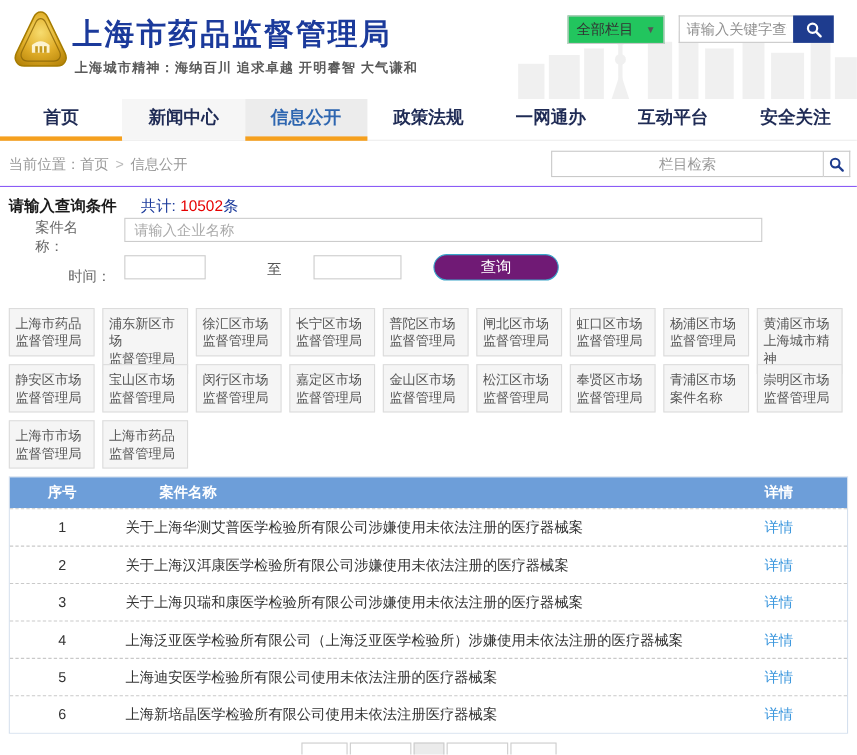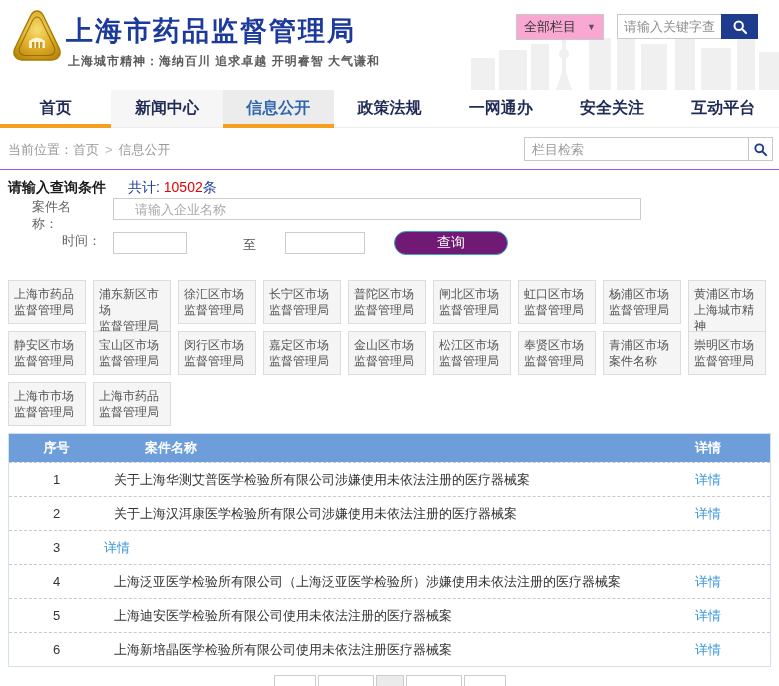--- a/index.html
+++ b/index.html
@@ -9,21 +9,21 @@
 
   
   .header { position:relative; height:90px; background:#fff; }
   .skyline { position:absolute; right:0; top:0; width:400px; height:90px; opacity:.65; }
   .logo { position:absolute; left:10px; top:8px; width:54px; height:58px; }
   .site-title { position:absolute; left:66px; top:13px; font-size:27px; font-weight:bold;
     color:#1b3a9b; letter-spacing:2px; z-index:2; }
   .site-subtitle { position:absolute; left:68px; top:53px; font-size:12px; font-weight:bold;
     color:#5a5a5a; letter-spacing:1px; z-index:2; }
   .top-search { position:absolute; top:14px; right:21px; display:flex; gap:13px; z-index:3; }
-  .channel-select { width:88px; height:25px; border:1px solid #c9c9c9; background:#f9a8d4;
+  .channel-select { width:88px; height:25px; border:1px solid #c9c9c9; background:#22c55e;
     display:flex; align-items:center; justify-content:space-between; padding:12px 7px;
     font-size:13px; color:#333; cursor:pointer; }
   .channel-select .caret { font-size:9px; color:#555; }
   .keyword-box { display:flex; }
   .keyword-box input { width:104px; height:25px; border:1px solid #c9c9c9; border-right:none;
     padding:0 6px; font-size:13px; color:#333; outline:none; }
   .keyword-box input::placeholder { color:#8f8f8f; }
   .search-btn { width:37px; height:25px; background:#1e3c8e; border:none; display:flex;
     align-items:center; justify-content:center; cursor:pointer; }
 
@@ -36,37 +36,37 @@
   .nav-item.current { color:#2e66b0; }
   .nav-item.underline::after { content:""; position:absolute; left:0; right:0; bottom:-1px;
     height:4px; background:#f5a01e; }
 
   
   .crumb-bar { position:relative; height:42px; border-bottom:1px solid #8b5cf6; }
   .crumb { position:absolute; left:8px; top:13px; font-size:13px; color:#999; }
   .crumb a { color:#999; text-decoration:none; cursor:pointer; }
   .crumb .sep { margin:0 6px; color:#bbb; }
   .col-search { position:absolute; right:6px; top:9px; display:flex; }
-  .col-search input { width:225px; height:24px; border:1px solid #c9c9c9; padding:0 7px;
-    font-size:13px; color:#333; outline:none; }
+  .col-search input { width:248px; height:24px; border:1px solid #c9c9c9; padding:0 7px;
+    font-size:13px; color:#333; outline:none;text-align:center; }
   .col-search input::placeholder { color:#999; }
   .col-search button { width:24px; height:24px; background:#fff; border:1px solid #c9c9c9;
     border-left:none; display:flex; align-items:center; justify-content:center; cursor:pointer; }
 
   
   .query { position:relative; height:102px; }
   .query-title { position:absolute; left:8px; top:9px; font-size:14px; font-weight:bold; color:#1a1a1a;font-family:Liberation Serif, serif; }
   .query-total { position:absolute; left:128px; top:9px; font-size:14px; font-weight:normal; color:#1b3a9b; }
   .query-total .red { color:#e60000; }
   .lbl { font-size:13px; color:#666; }
   .case-label { position:absolute; left:32px; top:28px; width:48px; line-height:17px; }
-  .case-input { position:absolute; left:113px; top:28px; width:528px; height:22px;
-    border:1px solid #ccc; padding:0 21px; font-size:13px; color:#333; outline:none; }
+  .case-input { position:absolute; left:113px; top:28px; width:580px; height:22px;
+    border:1px solid #ccc; padding:0 8px; font-size:13px; color:#333; outline:none; }
   .case-input::placeholder { color:#aaa; }
-  .time-label { position:absolute; left:62px; top:62px; }
+  .time-label { position:absolute; left:62px; top:72px; }
   .time-input1 { position:absolute; left:113px; top:62px; width:74px; height:22px;
     border:1px solid #ccc; padding:0 5px; font-size:13px; outline:none; }
   .to-label { position:absolute; left:243px; top:66px; color:#555; }
   .time-input2 { position:absolute; left:285px; top:62px; width:80px; height:22px;
     border:1px solid #ccc; padding:0 5px; font-size:13px; outline:none; }
   .query-btn { position:absolute; left:394px; top:61px; width:114px; height:24px;
     background:#701a75; border:1px solid #3aa5c9; border-radius:12px; color:#fff;
     font-size:14px; cursor:pointer; }
 
   
@@ -152,22 +152,22 @@
     </div>
   </div>
 </div>
 
 <div class="nav">
   <div class="nav-item underline">首页</div>
   <div class="nav-item bg-light">新闻中心</div>
   <div class="nav-item bg-gray underline current">信息公开</div>
   <div class="nav-item">政策法规</div>
   <div class="nav-item">一网通办</div>
+  <div class="nav-item">互动平台</div>
   <div class="nav-item">安全关注</div>
-  <div class="nav-item">互动平台</div>
 </div>
 
 <div class="crumb-bar">
   <div class="crumb">
     <span>当前位置：</span><a>首页</a><span class="sep">&gt;</span><a>信息公开</a>
   </div>
   <div class="col-search">
     <input type="text" placeholder="栏目检索" style="">
     <button>
       <svg width="15" height="15" viewBox="0 0 16 16" aria-hidden="true">
@@ -253,20 +253,21 @@
     <div class="c-name">关于上海华测艾普医学检验所有限公司涉嫌使用未依法注册的医疗器械案</div>
     <div class="c-detail"><a>详情</a></div>
   </div>
   <div class="t-row">
     <div class="c-no">2</div>
     <div class="c-name">关于上海汉洱康医学检验所有限公司涉嫌使用未依法注册的医疗器械案</div>
     <div class="c-detail"><a>详情</a></div>
   </div>
   <div class="t-row">
     <div class="c-no">3</div>
+    <div class="c-name">关于上海贝瑞和康医学检验所有限公司涉嫌使用未依法注册的医疗器械案</div>
     <div class="c-detail"><a>详情</a></div>
   </div>
   <div class="t-row">
     <div class="c-no">4</div>
     <div class="c-name">上海泛亚医学检验所有限公司（上海泛亚医学检验所）涉嫌使用未依法注册的医疗器械案</div>
     <div class="c-detail"><a>详情</a></div>
   </div>
   <div class="t-row">
     <div class="c-no">5</div>
     <div class="c-name">上海迪安医学检验所有限公司使用未依法注册的医疗器械案</div>

